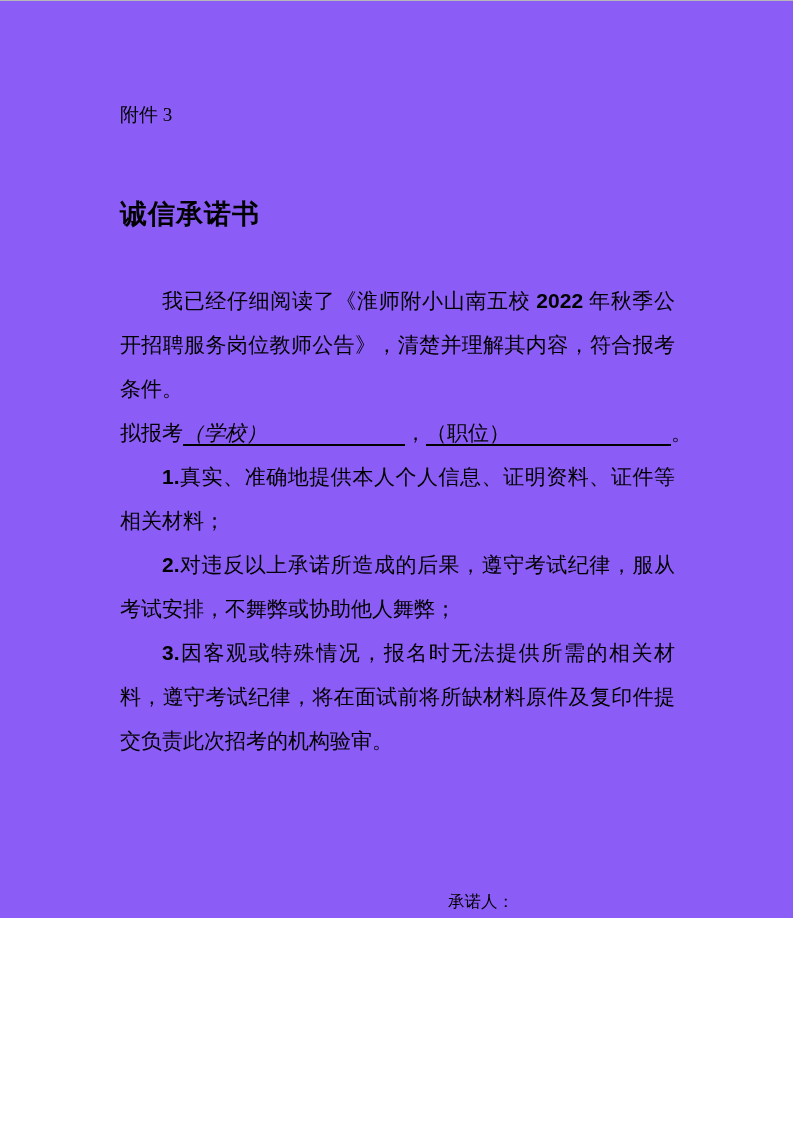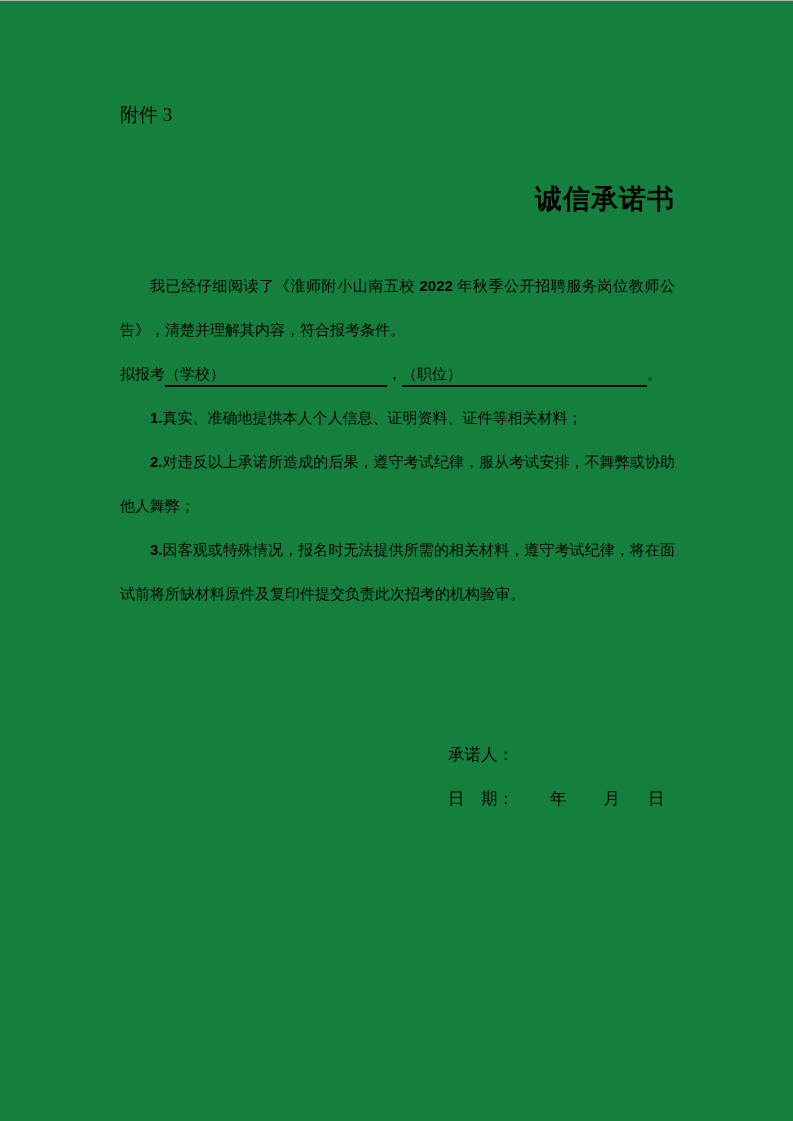--- a/index.html
+++ b/index.html
@@ -1,67 +1,67 @@
 <!DOCTYPE html>
 <html><head>
 <meta charset="utf-8">
 <style>
   * { margin: 0; padding: 0; box-sizing: border-box; }
   html, body { background: #ffffff; }
   .page {
     position: relative;
     width: 793px;
-    height: 1121px;
+    height: 918px;
     margin: 0 auto;
-    background: #15803d;
+    background: #8b5cf6;
     color: #000000;
     font-family: "Liberation Serif", "DejaVu Serif", serif;
     border-top: 1px solid #b7b7b7;
     overflow: hidden;
   }
   .content {
     padding: 0 118px 0 120px;
   }
   .attachment {
     margin-top: 100px;
     font-size: 19px;
     line-height: 28px;
   }
   .title {
-    margin-top: 50px;
-    text-align: right;
+    margin-top: 65px;
+    text-align: left;
     font-family: "Liberation Sans", "DejaVu Sans", sans-serif;
     font-weight: 700;
     font-size: 27px;
     line-height: 40px;
     letter-spacing: 1px;
   }
   .body {
     margin-top: 45px;
-    font-size: 15px;
+    font-size: 21px;
     line-height: 44px;
     text-align: justify;
   }
   .body p { margin: 0; }
   .indent { text-indent: 2em; }
   .bold-num {
     font-family: "Liberation Sans", "DejaVu Sans", sans-serif;
     font-weight: 700;
   }
   .fill-line {
     white-space: nowrap;
     text-align: left;
   }
   .blank {
     display: inline-block;
     line-height: 22px;
     border-bottom: 2px solid #000000;
     vertical-align: baseline;
   }
-  .blank-school { width: 222px; }
+  .blank-school { width: 222px; font-style: italic; }
   .blank-position { width: 245px; }
   .signature {
     margin-top: 117px;
     margin-left: 328px;
     font-size: 16.5px;
     line-height: 44px;
   }
   .sig-year  { margin-left: 36px; }
   .sig-month { margin-left: 37px; }
   .sig-day   { margin-left: 28px; }

